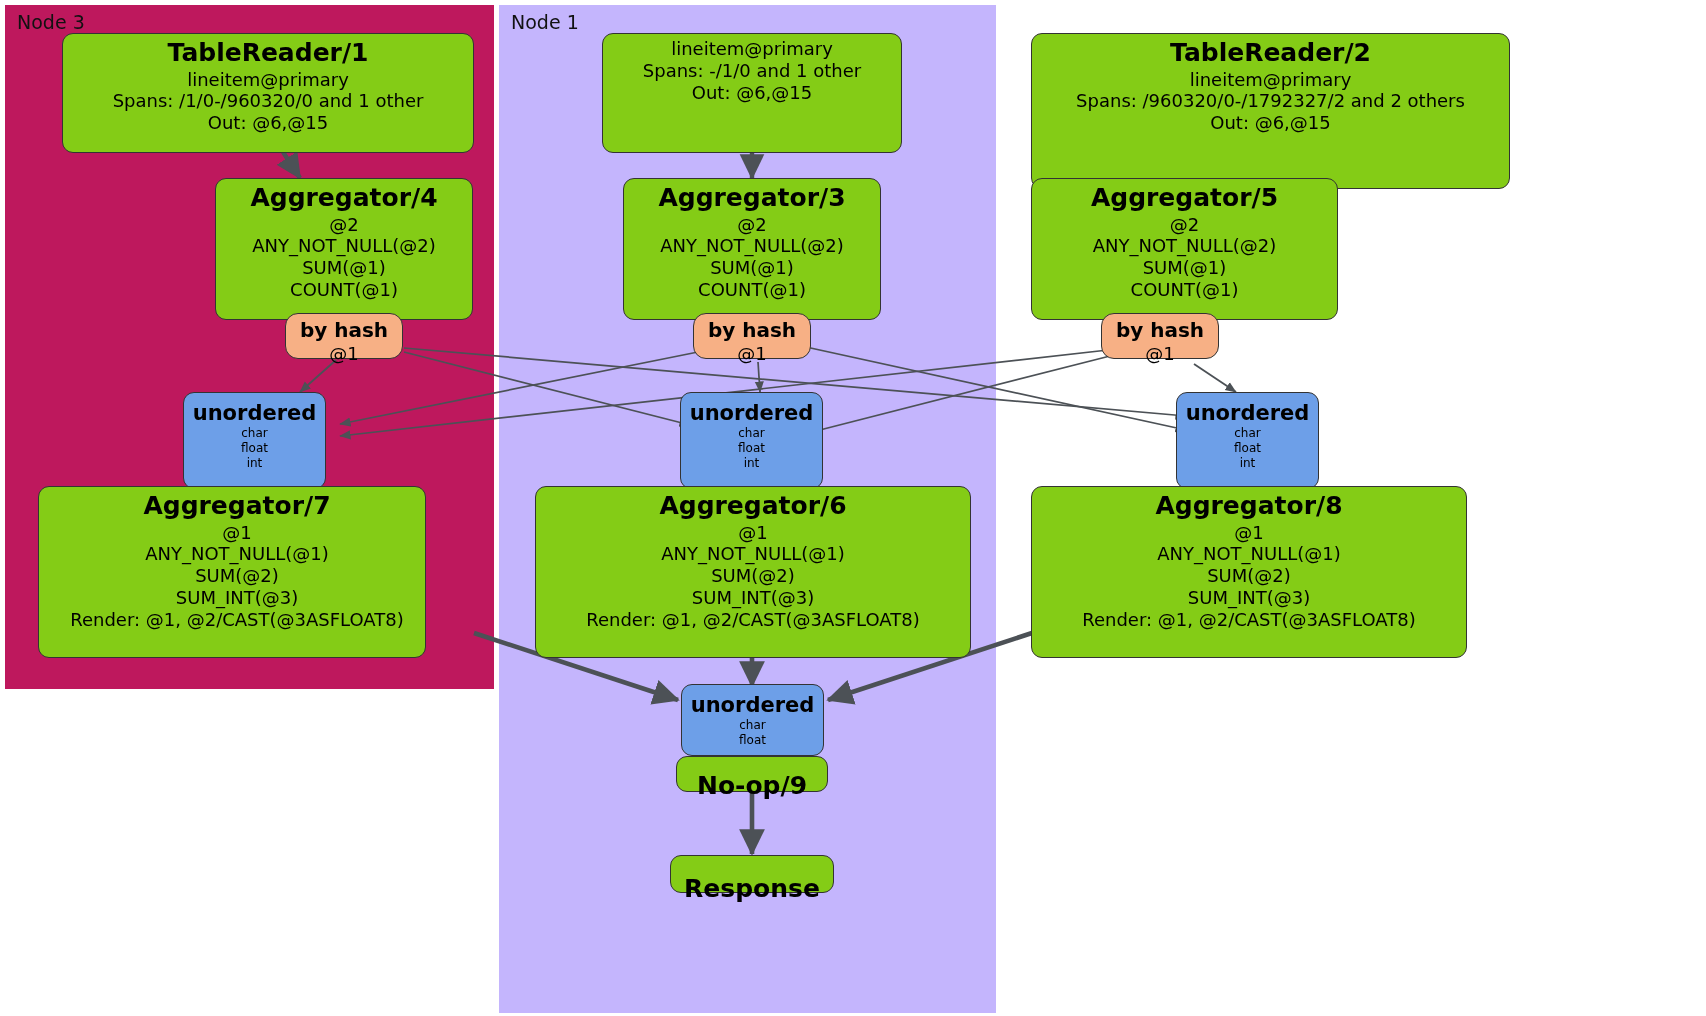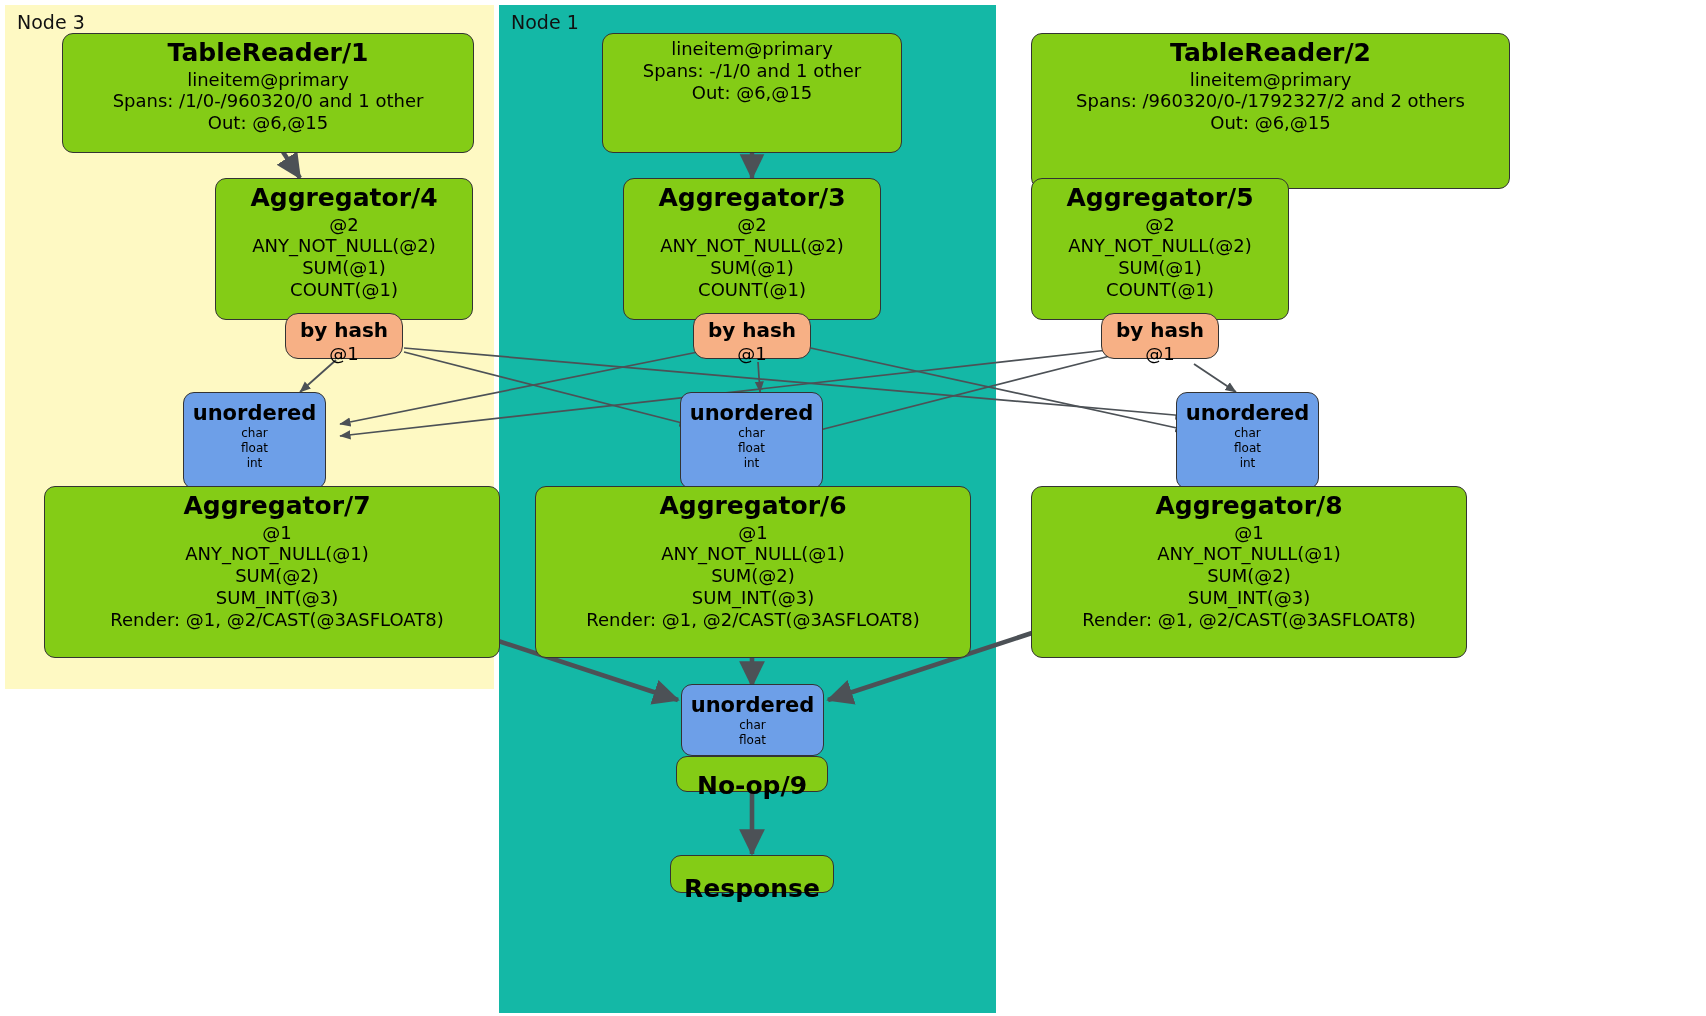--- a/index.html
+++ b/index.html
@@ -111,25 +111,25 @@
 
   .z-low  { z-index: 2; }
   .z-mid  { z-index: 4; }
   .z-top  { z-index: 6; }
 </style>
 </head>
 <body>
 
 <div id="canvas">
 
-  <div class="region" style="left:5px; top:5px; width:489px; height:684px; background:#fef9c3;">
+  <div class="region" style="left:5px; top:5px; width:489px; height:684px; background:#be185d;">
     <span class="region-label">Node 3</span>
   </div>
 
-  <div class="region" style="left:499px; top:5px; width:497px; height:1008px; background:#14b8a6;">
+  <div class="region" style="left:499px; top:5px; width:497px; height:1008px; background:#c4b5fd;">
     <span class="region-label">Node 1</span>
   </div>
 
 
   <svg id="wires" viewBox="0 0 1706 1016">
     <defs>
       <marker id="ahBig" markerWidth="7" markerHeight="7" refX="5.4" refY="3.2" orient="auto" markerUnits="strokeWidth">
         <path d="M0,0.4 L5.8,3.2 L0,6 z" fill="#4c5156"></path>
       </marker>
       <marker id="ahThin" markerWidth="8" markerHeight="8" refX="6.2" refY="3.4" orient="auto" markerUnits="strokeWidth">
@@ -183,21 +183,21 @@
     <div class="ln">@1</div>
   </div>
 
   <div class="sync z-mid" style="left:183px; top:392px; width:143px; height:97px;">
     <div class="ttl">unordered</div>
     <div class="ln">char</div>
     <div class="ln">float</div>
     <div class="ln">int</div>
   </div>
 
-  <div class="proc z-top" style="left:44px; top:486px; width:456px; height:172px;padding-left:20px;">
+  <div class="proc z-top" style="left:38px; top:486px; width:388px; height:172px;padding-left:20px;">
     <div class="ttl">Aggregator/7</div>
     <div class="ln">@1</div>
     <div class="ln">ANY_NOT_NULL(@1)</div>
     <div class="ln">SUM(@2)</div>
     <div class="ln">SUM_INT(@3)</div>
     <div class="ln">Render: @1, @2/CAST(@3ASFLOAT8)</div>
   </div>
 
   <div class="proc z-low" style="left:602px; top:33px; width:300px; height:120px;">
     <div class="ln">lineitem@primary</div>
@@ -248,21 +248,21 @@
     <div class="ttl">Response</div>
   </div>
 
   <div class="proc z-low" style="left:1031px; top:33px; width:479px; height:156px;">
     <div class="ttl">TableReader/2</div>
     <div class="ln">lineitem@primary</div>
     <div class="ln">Spans: /960320/0-/1792327/2 and 2 others</div>
     <div class="ln">Out: @6,@15</div>
   </div>
 
-  <div class="proc z-low" style="left:1031px; top:178px; width:258px; height:142px;">
+  <div class="proc z-low" style="left:1031px; top:178px; width:307px; height:142px;">
     <div class="ttl">Aggregator/5</div>
     <div class="ln">@2</div>
     <div class="ln">ANY_NOT_NULL(@2)</div>
     <div class="ln">SUM(@1)</div>
     <div class="ln">COUNT(@1)</div>
   </div>
 
   <div class="router z-mid" style="left:1101px; top:313px; width:118px; height:46px;">
     <div class="ttl">by hash</div>
     <div class="ln">@1</div>

